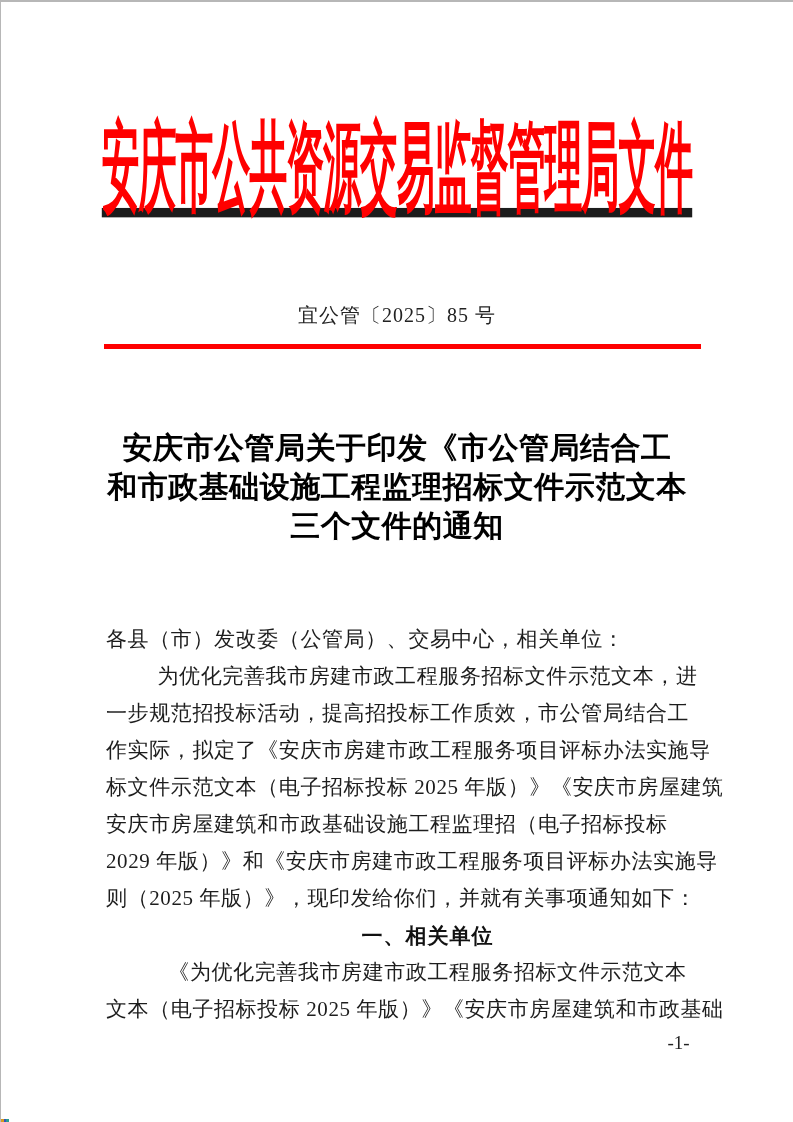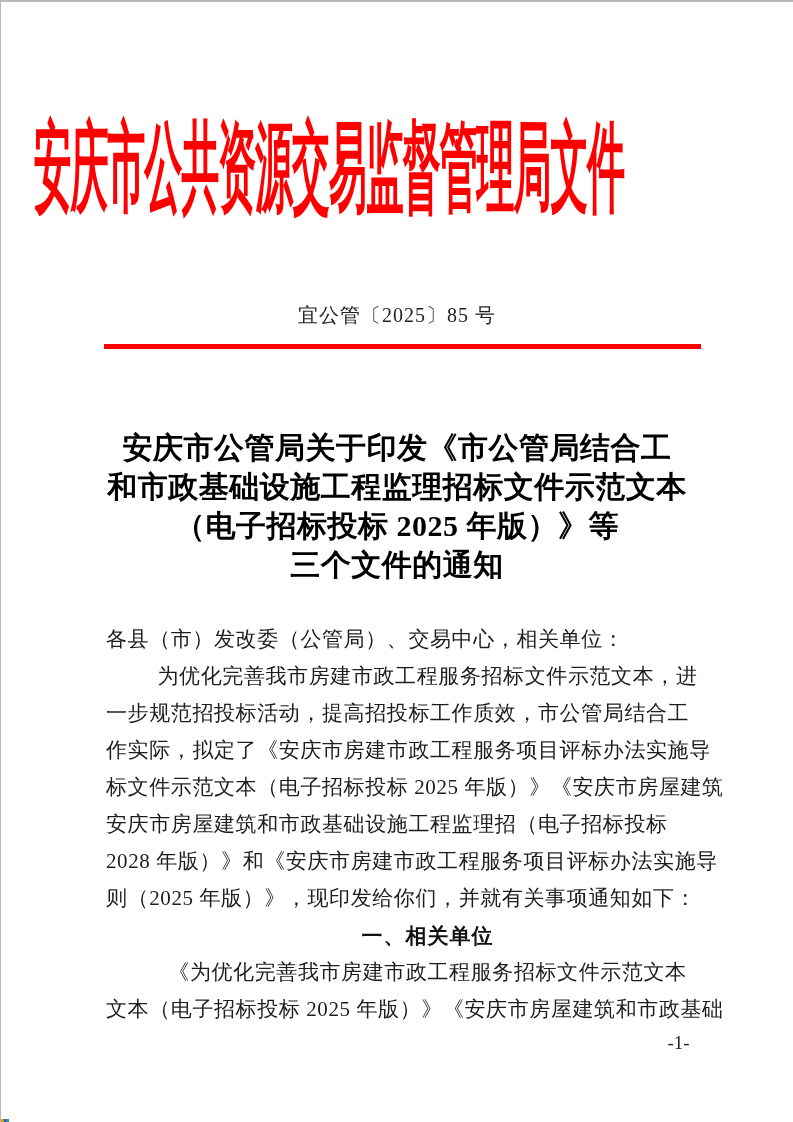--- a/index.html
+++ b/index.html
@@ -18,21 +18,22 @@
 
   
   .red-header {
     position: absolute;
     top: 110px;
     left: 0;
     width: 100%;
     height: 112px;
     display: flex;
     align-items: center;
-    justify-content: flex-start;
+    justify-content: center;
+    text-decoration: underline;
   }
   .red-header .stretch {
     display: inline-block;
     white-space: nowrap;
     font-family: "Liberation Serif", "DejaVu Serif", serif;
     font-weight: bold;
     font-size: 42px;
     color: #ff0000;
     transform: scale(0.9, 2.35);
     transform-origin: center center;
@@ -134,32 +135,31 @@
     <span class="stretch">安庆市公共资源交易监督管理局文件</span>
   </div>
 
   <div class="doc-number">宜公管〔2025〕85 号</div>
 
   <div class="red-rule"></div>
 
   <div class="doc-title">
     <p class="t-line">安庆市公管局关于印发《市公管局结合工</p>
     <p class="t-line">和市政基础设施工程监理招标文件示范文本</p>
-    <p class="t-line">（电子招标投标 2025 年版）》等</p>
     <p class="t-line">三个文件的通知</p>
   </div>
 
   <div class="doc-body">
     <p class="b-line">各县（市）发改委（公管局）、交易中心，相关单位：</p>
     <p class="b-line indent">为优化完善我市房建市政工程服务招标文件示范文本，进</p>
     <p class="b-line">一步规范招投标活动，提高招投标工作质效，市公管局结合工</p>
     <p class="b-line">作实际，拟定了《安庆市房建市政工程服务项目评标办法实施导</p>
     <p class="b-line">标文件示范文本（电子招标投标 2025 年版）》《安庆市房屋建筑</p>
     <p class="b-line">安庆市房屋建筑和市政基础设施工程监理招（电子招标投标</p>
-    <p class="b-line">2028 年版）》和《安庆市房建市政工程服务项目评标办法实施导</p>
+    <p class="b-line">2029 年版）》和《安庆市房建市政工程服务项目评标办法实施导</p>
     <p class="b-line">则（2025 年版）》，现印发给你们，并就有关事项通知如下：</p>
     <p class="b-line indent hei">一、相关单位</p>
     <p class="b-line indent">《为优化完善我市房建市政工程服务招标文件示范文本</p>
     <p class="b-line">文本（电子招标投标 2025 年版）》《安庆市房屋建筑和市政基础</p>
   </div>
 
   <div class="page-number">-1-</div>
 
   <div class="scan-artifact">
     <i class="a1"></i>

